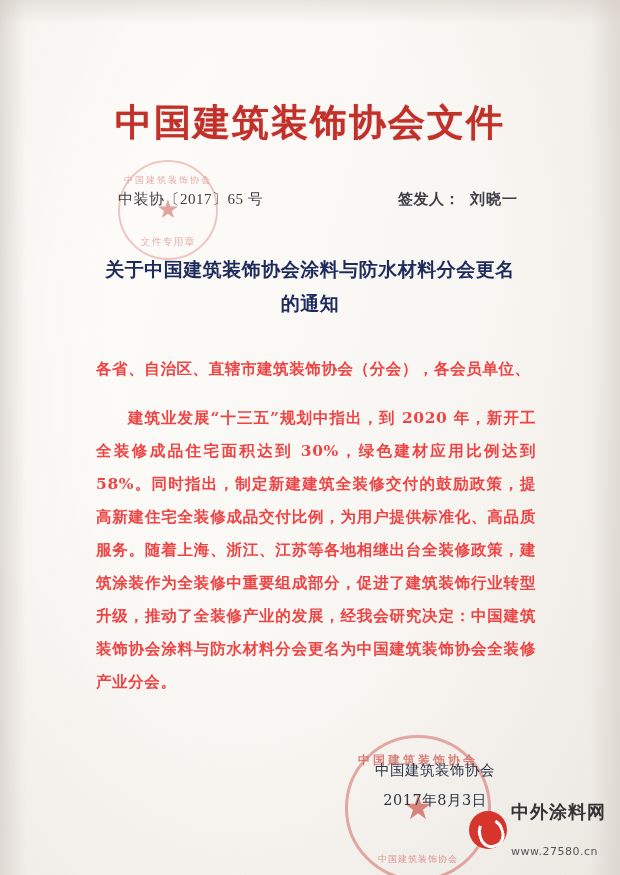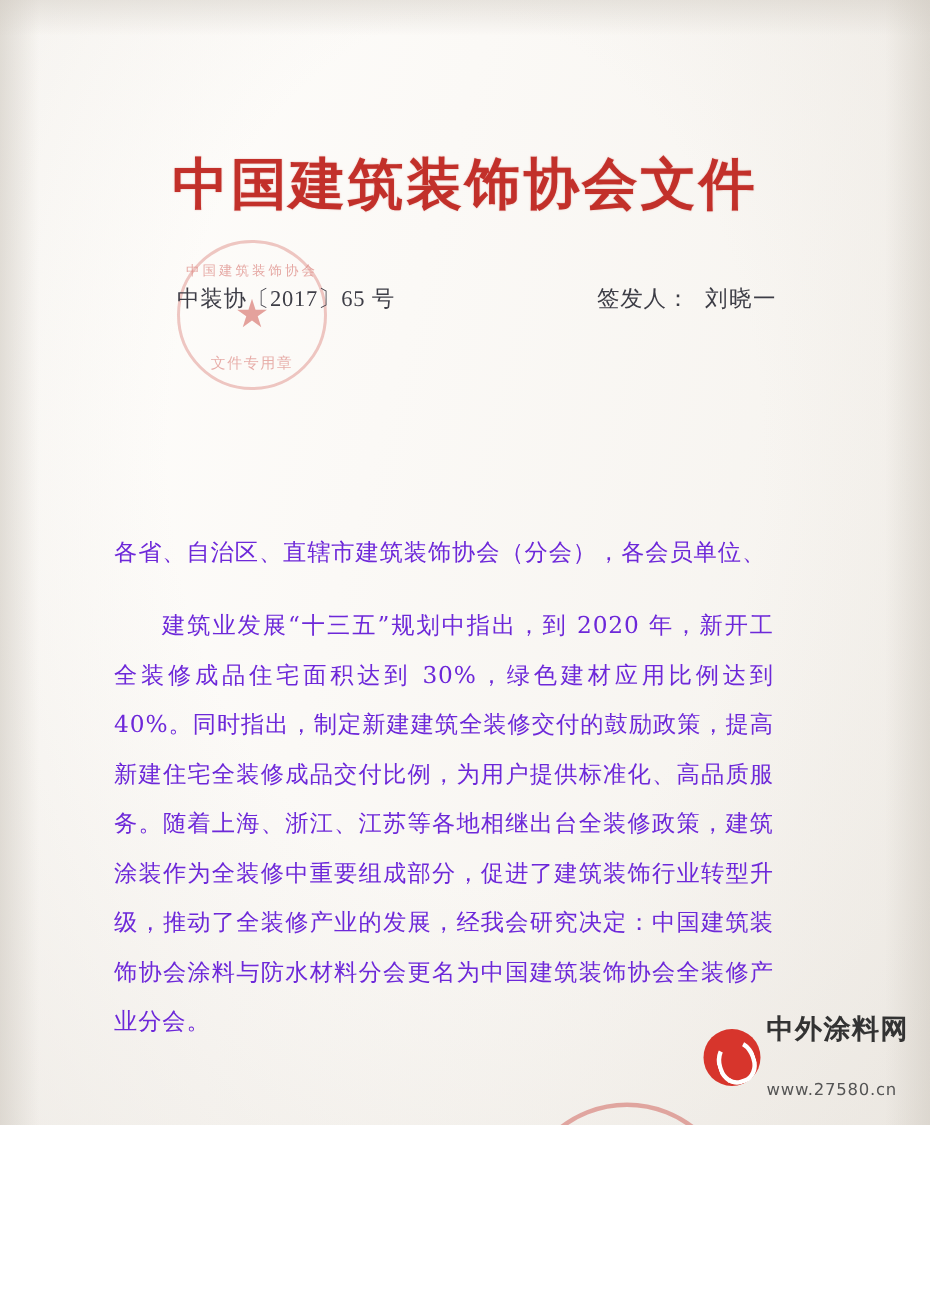--- a/index.html
+++ b/index.html
@@ -9,21 +9,21 @@
   }
   body {
     width: 620px;
     height: 875px;
     overflow: hidden;
     font-family: "Liberation Serif", serif;
   }
   #page {
     position: relative;
     width: 620px;
-    height: 750px;
+    height: 875px;
     background: #fdfcfa;
     overflow: hidden;
   }
   
   #paper-texture {
     position: absolute;
     inset: 0;
     background:
       radial-gradient(ellipse at 50% 40%, rgba(255,255,255,0.0) 45%, rgba(222,216,208,0.40) 100%),
       linear-gradient(105deg, #fffefc 0%, #fbf9f6 40%, #f4f1ec 100%);
@@ -75,20 +75,21 @@
     font-size: 15px;
     color: #3d3d46;
     letter-spacing: 0.5px;
   }
   .meta-doc-number {
     font-family: Liberation Serif, serif;
   }
   .meta-signer {
     font-family: "DejaVu Serif", "Liberation Serif", serif;
     white-space: nowrap;
+    font-weight: bold;
   }
   .meta-signer .signer-name {
     margin-left: 10px;
     letter-spacing: 1px;
   }
 
   
   #seal-top {
     position: absolute;
     left: 118px;
@@ -142,28 +143,29 @@
     font-weight: bold;
     font-size: 19px;
     line-height: 34px;
     letter-spacing: 0.5px;
   }
 
   
   .body-block {
     position: absolute;
     top: 352px;
-    left: 76px;
+    left: 96px;
     width: 440px;
-    color: #6d28d9;
+    color: #ef4444;
     font-family: "DejaVu Serif", "Liberation Serif", serif;
     font-size: 15.5px;
     line-height: 33px;
     letter-spacing: 0.6px;
     text-align: justify;
+    font-weight: bold;
   }
   .body-block p {
     margin: 0 0 6px 0;
   }
   .body-block p.indent {
     text-indent: 32px;
   }
   .body-block p.para-main {
     margin-top: 16px;
   }
@@ -295,24 +297,28 @@
     <span class="seal-bottom-text">文件专用章</span>
   </div>
 
   <div class="meta-row">
     <span class="meta-doc-number">中装协〔2017〕65 号</span>
     <span class="meta-signer">
       <span>签发人：</span><span class="signer-name">刘晓一</span>
     </span>
   </div>
 
+  <div class="subject">
+    <div>关于中国建筑装饰协会涂料与防水材料分会更名</div>
+    <div>的通知</div>
+  </div>
 
   <div class="body-block">
     <p>各省、自治区、直辖市建筑装饰协会（分会），各会员单位、</p>
-    <p class="indent para-main">建筑业发展“十三五”规划中指出，到 2020 年，新开工全装修成品住宅面积达到 30%，绿色建材应用比例达到 40%。同时指出，制定新建建筑全装修交付的鼓励政策，提高新建住宅全装修成品交付比例，为用户提供标准化、高品质服务。随着上海、浙江、江苏等各地相继出台全装修政策，建筑涂装作为全装修中重要组成部分，促进了建筑装饰行业转型升级，推动了全装修产业的发展，经我会研究决定：中国建筑装饰协会涂料与防水材料分会更名为中国建筑装饰协会全装修产业分会。</p>
+    <p class="indent para-main">建筑业发展“十三五”规划中指出，到 2020 年，新开工全装修成品住宅面积达到 30%，绿色建材应用比例达到 58%。同时指出，制定新建建筑全装修交付的鼓励政策，提高新建住宅全装修成品交付比例，为用户提供标准化、高品质服务。随着上海、浙江、江苏等各地相继出台全装修政策，建筑涂装作为全装修中重要组成部分，促进了建筑装饰行业转型升级，推动了全装修产业的发展，经我会研究决定：中国建筑装饰协会涂料与防水材料分会更名为中国建筑装饰协会全装修产业分会。</p>
   </div>
 
   <div id="seal-bottom">
     <span class="seal-arc">中国建筑装饰协会</span>
     <span class="seal-star">★</span>
     <span class="seal-bottom-text">中国建筑装饰协会</span>
   </div>
 
   <div id="sign-block">
     <span class="org-name">中国建筑装饰协会</span>

